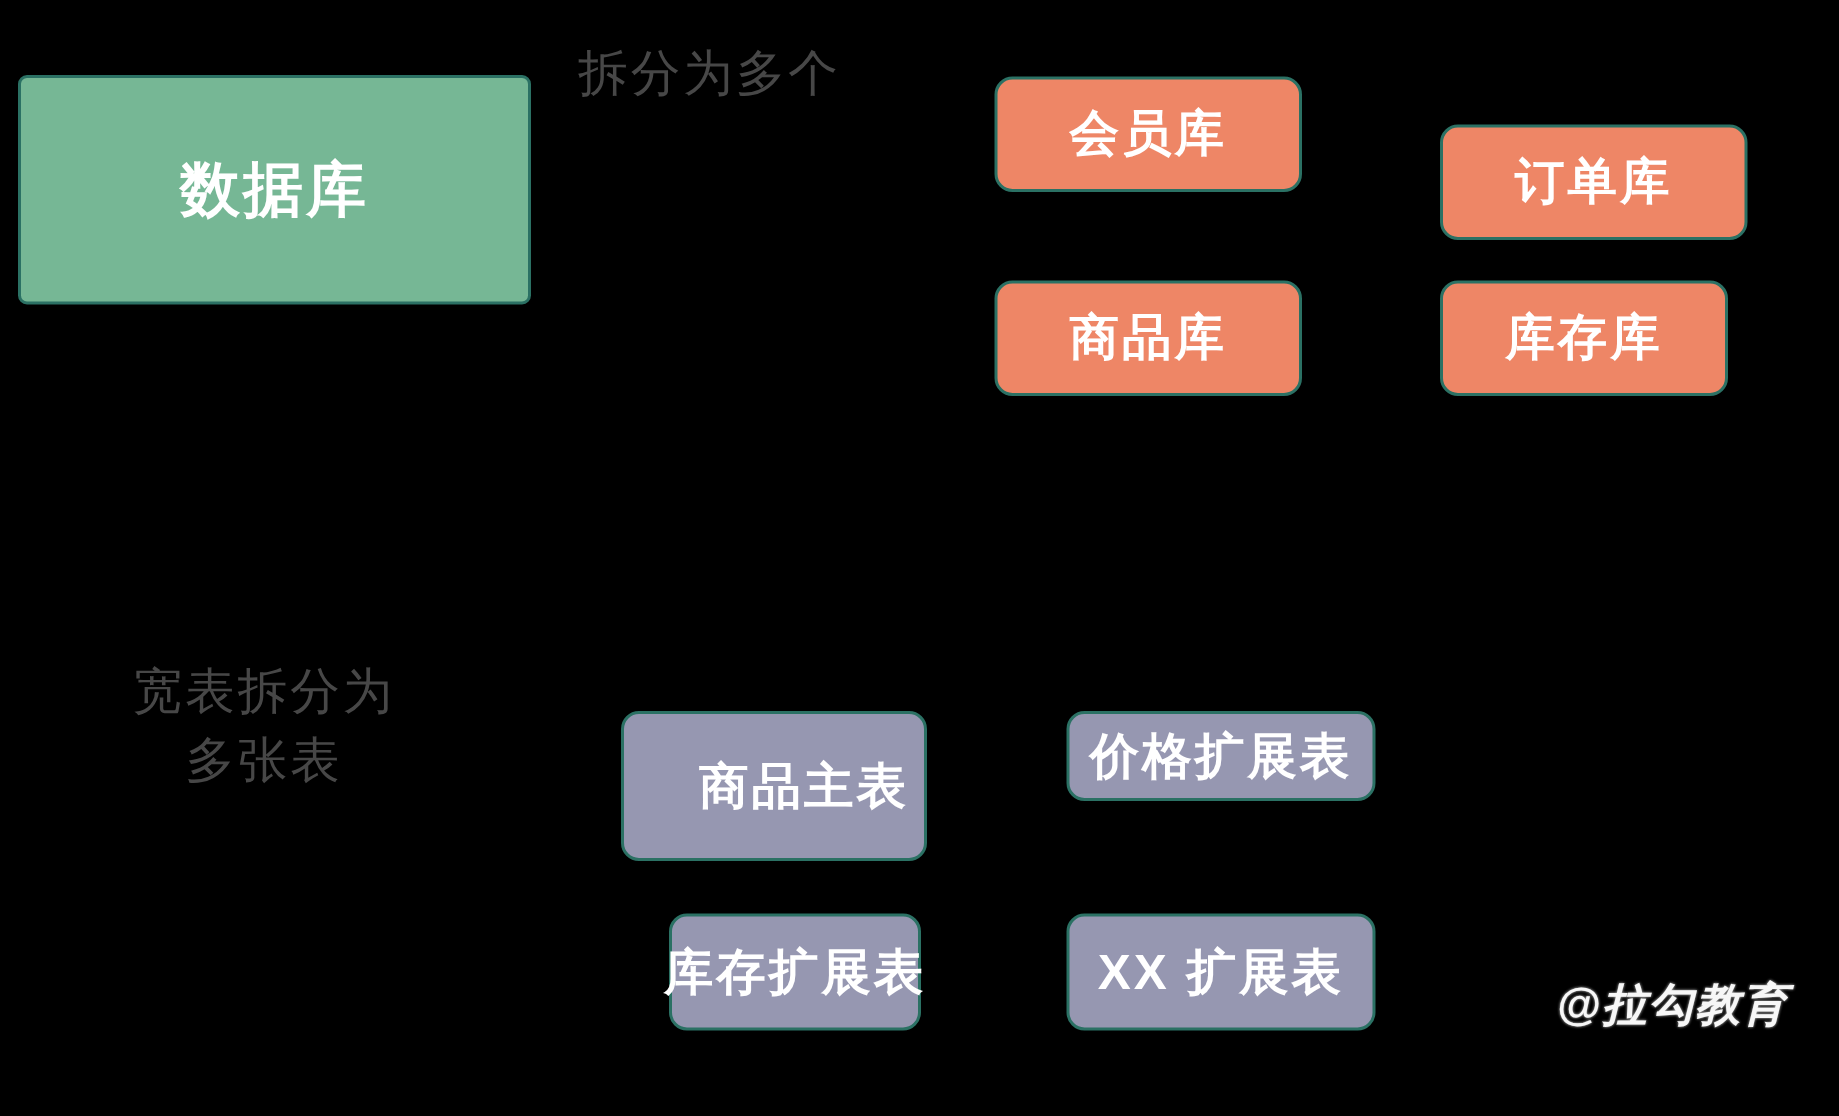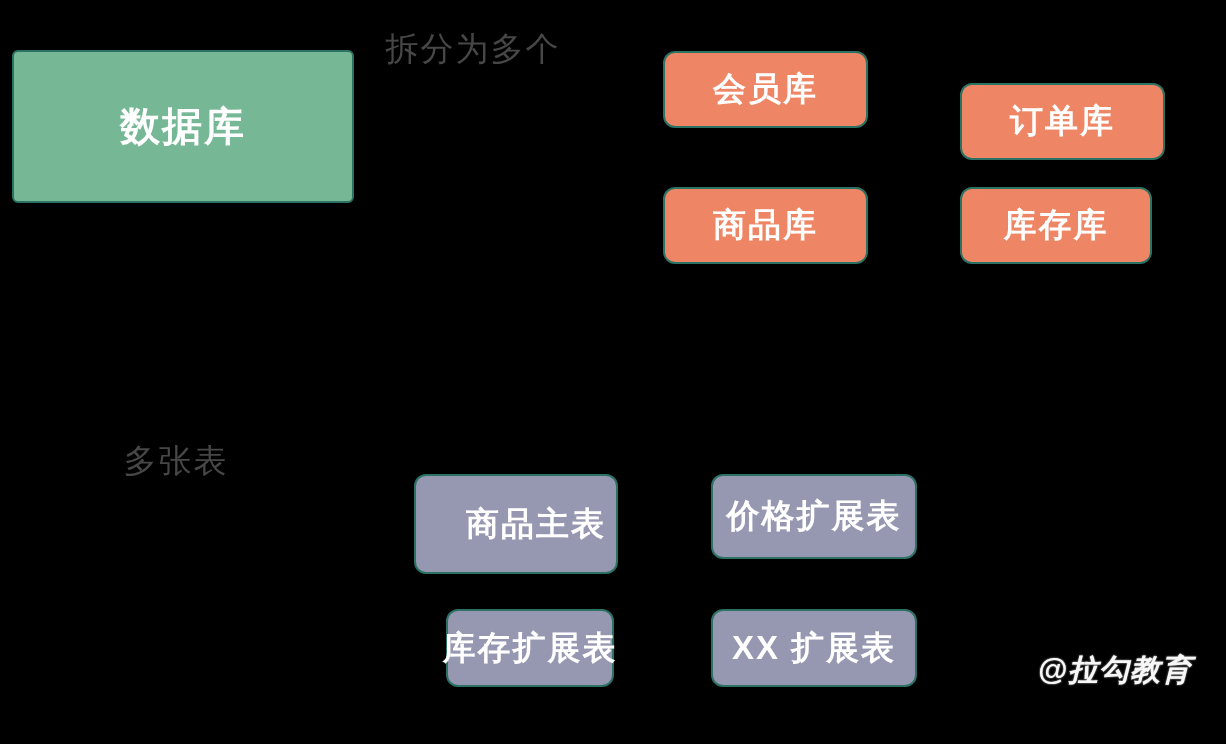--- a/index.html
+++ b/index.html
@@ -92,28 +92,29 @@
 
   <div class="box db" style="left:663px; top:187px; width:205px; height:77px;">
     <span>商品库</span>
   </div>
 
   <div class="box db" style="left:960px; top:187px; width:192px; height:77px;">
     <span>库存库</span>
   </div>
 
   <div class="annotation" style="left:76px; top:438px; width:200px;">
+    <div>宽表拆分为</div>
     <div>多张表</div>
   </div>
 
   <div class="box table" style="left:414px; top:474px; width:204px; height:100px;padding-left:40px;">
     <span>商品主表</span>
   </div>
 
-  <div class="box table" style="left:711px; top:474px; width:206px; height:85px;">
+  <div class="box table" style="left:711px; top:474px; width:206px; height:60px;">
     <span>价格扩展表</span>
   </div>
 
   <div class="box table" style="left:414px; top:609px; width:168px; height:78px;margin-left:32px;">
     <span>库存扩展表</span>
   </div>
 
   <div class="box table" style="left:711px; top:609px; width:206px; height:78px;">
     <span>XX 扩展表</span>
   </div>

